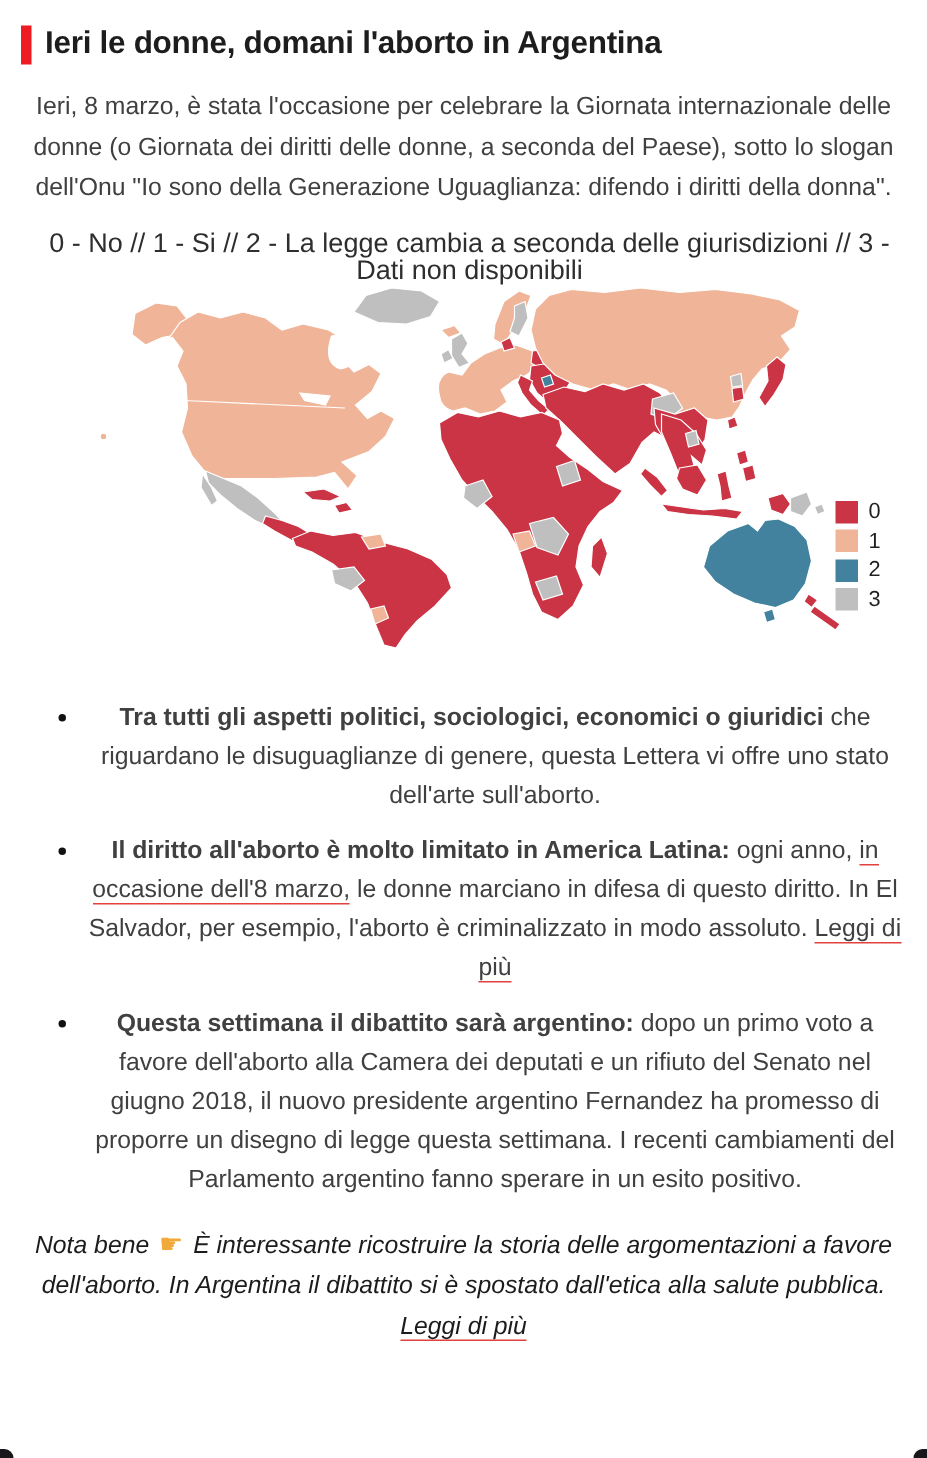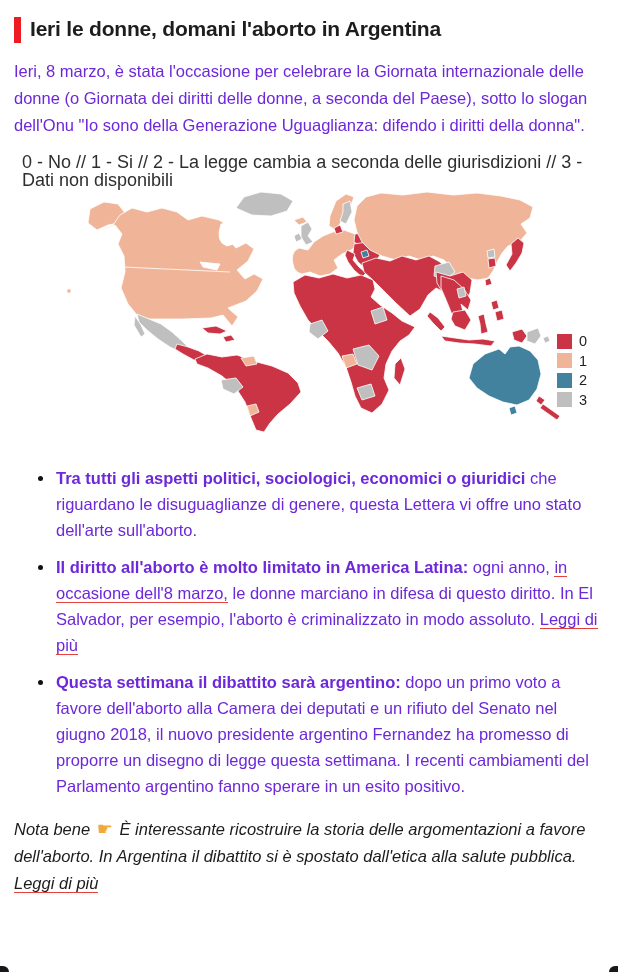--- a/index.html
+++ b/index.html
@@ -1,26 +1,26 @@
 <!DOCTYPE html>
 <html style="--accent: #ee1b23; --text: #1a1a1a; --underline: #e2413d; --source_link: #4da4d9; --muted: #6e6e6e; --caption: #4a4a4a; --corner: #17171c; --point: #f2a93b; --cat0: #cb3444; --cat1: #f0b598; --cat2: #42829e; --cat3: #bfbfbf;"><head>
 <meta charset="utf-8">
 <style>
   html,body{margin:0;padding:0;background:#fff;}
   .page{position:relative;width:618px;height:972px;background:#fff;overflow:hidden;
-        font-family:"Liberation Sans",sans-serif;color:var(--text,#1a1a1a);}
+        font-family:"Liberation Sans",sans-serif;color:var(--text,#1a1a1a);text-align:center;}
   .content{padding:0 14px;}
 
   
   .title-row{display:flex;align-items:flex-start;gap:9px;margin:15px 0 0;}
   .accent-bar{width:7px;height:26px;background:var(--accent,#ee1b23);margin-top:2px;flex:0 0 auto;}
   h1.page-title{margin:0;font-size:21px;line-height:28px;font-weight:bold;color:#1d1d1d;letter-spacing:-.2px;}
 
   
-  .intro{margin:15px 0 0;font-size:16.5px;line-height:27px;color:#6d28d9;}
+  .intro{margin:15px 0 0;font-size:16.5px;line-height:27px;color:#404040;}
 
   
   .chart-section{margin:14px 0 0;padding-left:8px;}
   h2.chart-title{margin:0;font-size:20.5px;line-height:26px;font-weight:bold;color:#141414;max-width:552px;letter-spacing:-.1px;}
   .chart-subtitle{margin:7px 0 0;font-size:18px;line-height:18px;color:#2e2e2e;}
 
   .map-wrap{position:relative;height:248px;margin:3px 0 0 3px;}
   .map-wrap svg{position:absolute;left:0;top:0;}
   .map-wrap svg path, .map-wrap svg circle{stroke:#fff;stroke-width:.8;}
   .cat0{fill:var(--cat0,#cb3444);} .cat1{fill:var(--cat1,#f0b598);}
@@ -31,21 +31,21 @@
   .legend-item{display:flex;align-items:center;gap:7px;}
   .legend-swatch{width:15px;height:15px;flex:0 0 auto;}
   .legend-label{font-size:14.5px;color:#1f1f1f;}
 
   .map-caption{margin:8px 0 0 3px;font-size:13px;line-height:17px;font-style:italic;color:var(--caption,#4a4a4a);}
   .map-credit{margin:3px 0 0 3px;font-size:12.5px;line-height:17px;color:var(--muted,#6e6e6e);}
   .source-link{color:var(--source_link,#4da4d9);text-decoration:none;cursor:pointer;}
 
   
   ul.bullets{margin:25px 0 0;padding:0 0 0 41px;list-style:disc;}
-  ul.bullets li{font-size:16.5px;line-height:26px;color:#6d28d9;margin:0 0 11px;padding-left:1px;}
+  ul.bullets li{font-size:16.5px;line-height:26px;color:#404040;margin:0 0 11px;padding-left:1px;}
   ul.bullets li::marker{color:#111;}
   .bold{font-weight:bold;}
   a.red-link{color:inherit;text-decoration:none;border-bottom:1.6px solid var(--underline,#e2413d);padding-bottom:0px;cursor:pointer;}
 
   
   .nota{margin:17px 0 0;font-size:16.5px;line-height:27px;font-style:italic;color:#1c1c1c;}
   .nota .bold{font-weight:normal;}
   .point-icon{font-style:normal;color:var(--point,#f2a93b);font-size:18px;padding:0 2px;}
 
   

